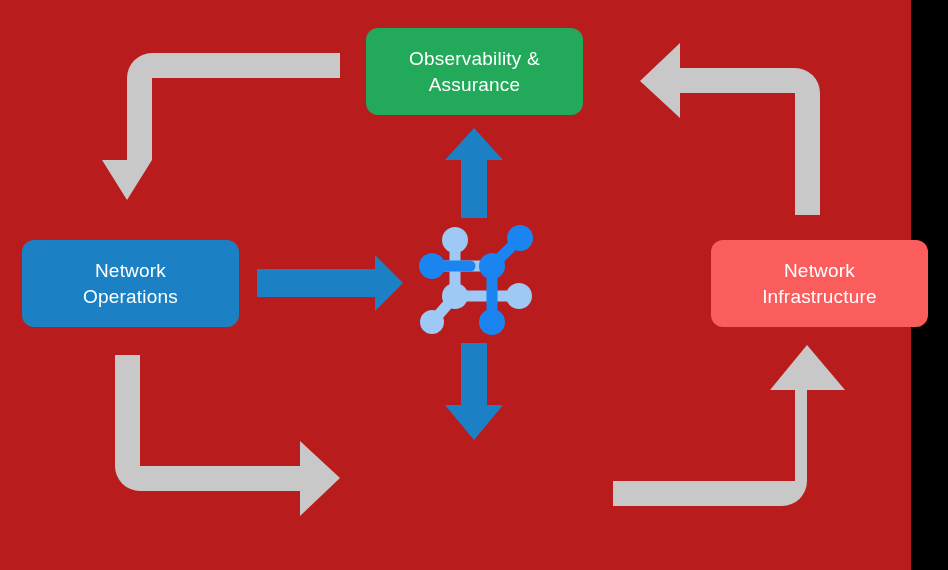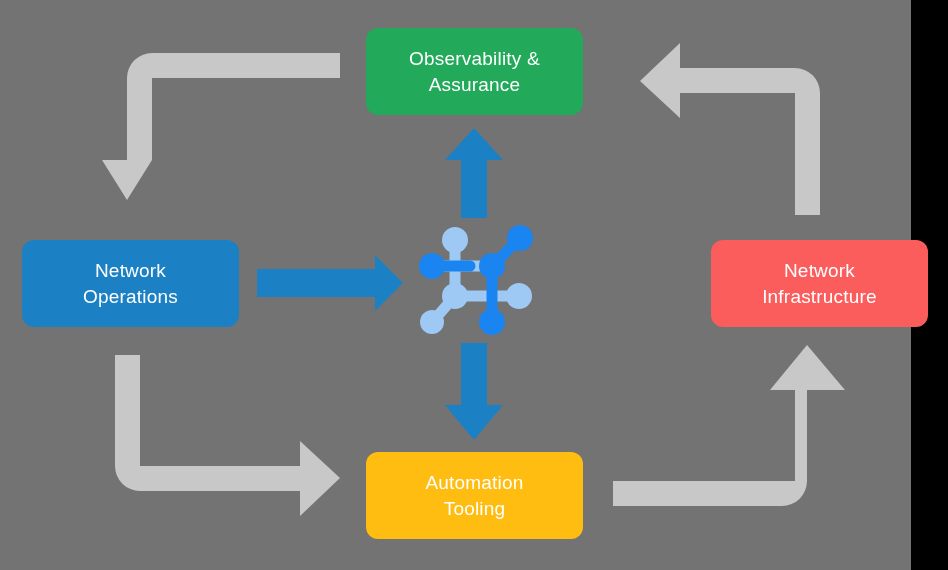--- a/index.html
+++ b/index.html
@@ -10,21 +10,21 @@
   body {
     width: 948px;
     height: 570px;
     overflow: hidden;
     font-family: "Liberation Sans", sans-serif;
   }
   #stage {
     position: relative;
     width: 911px;
     height: 570px;
-    background: #737373;
+    background: #b91c1c;
   }
   #bg-svg {
     position: absolute;
     left: 0;
     top: 0;
     width: 948px;
     height: 570px;
   }
   .node-box {
     position: absolute;
@@ -167,18 +167,14 @@
   <div class="node-box" id="box-operations">
     <span class="box-label">Network
 Operations</span>
   </div>
 
   <div class="node-box" id="box-infrastructure">
     <span class="box-label">Network
 Infrastructure</span>
   </div>
 
-  <div class="node-box" id="box-automation">
-    <span class="box-label">Automation
-Tooling</span>
-  </div>
 
 </div>
 
 </body></html>

